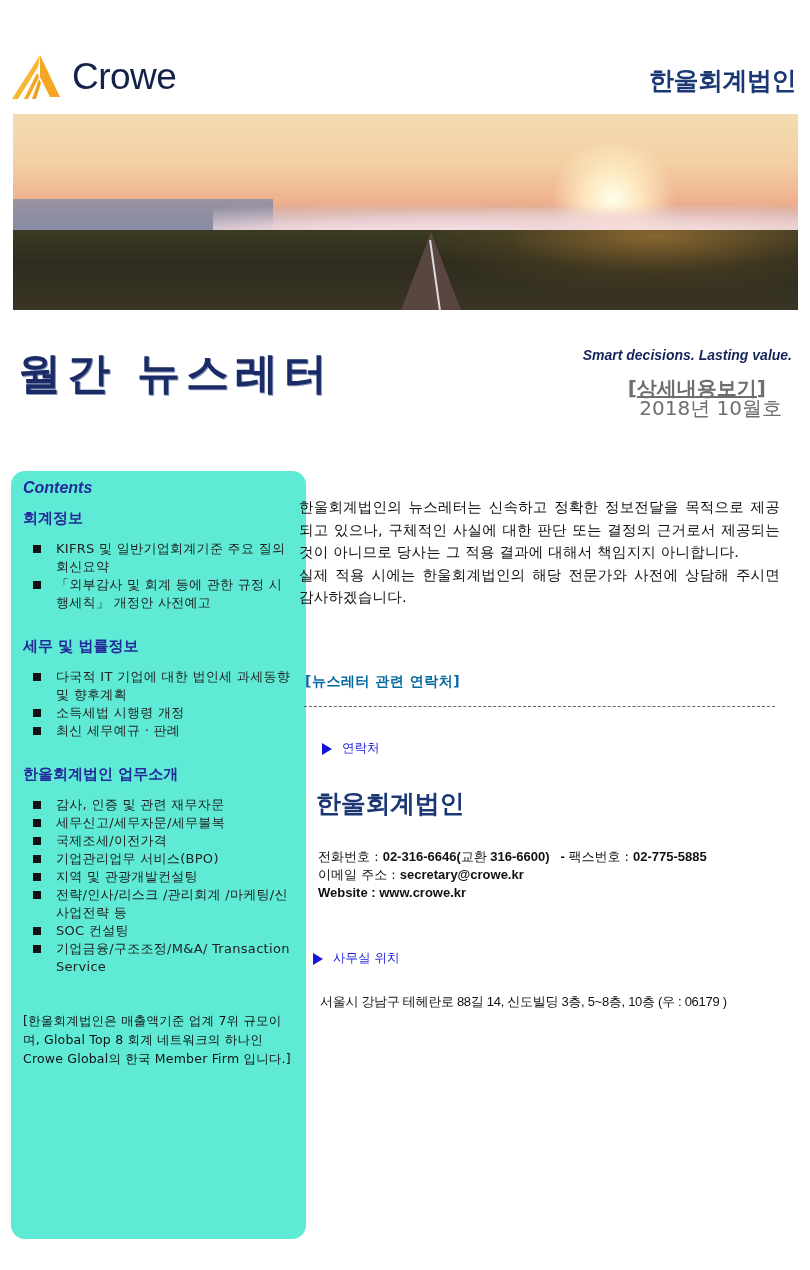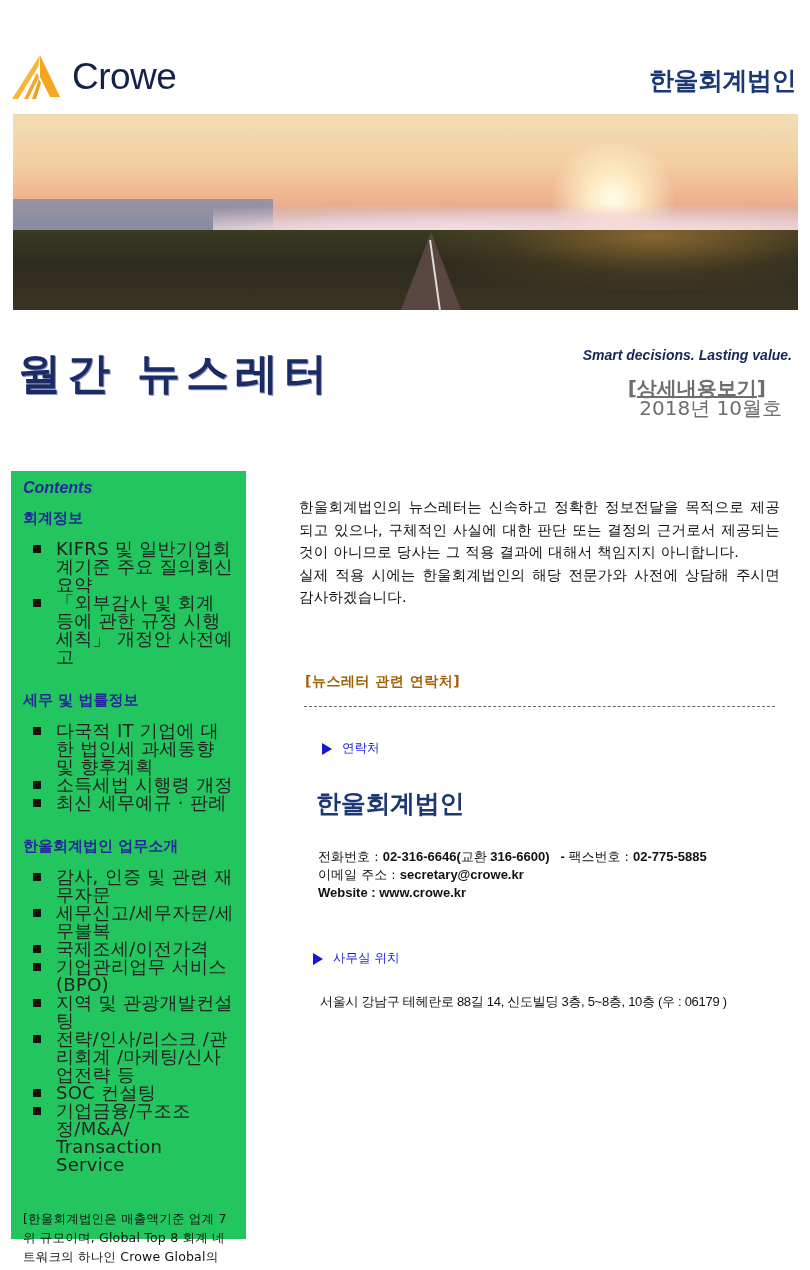--- a/index.html
+++ b/index.html
@@ -32,33 +32,33 @@
 
   
   .title { position: absolute; left: 18px; top: 345px; font-size: 43px; font-weight: 900; color: #1b2b66; letter-spacing: 6px;
     text-shadow: 1px 1px 0 #8a94b8; font-family: "DejaVu Sans", sans-serif; }
   .tagline { position: absolute; right: 18px; top: 347px; font-family: "Liberation Sans", sans-serif; font-size: 14px; font-style: italic; font-weight: bold; color: #15245a; }
   .detail-link { position: absolute; right: 44px; top: 375px; font-size: 20px; font-weight: bold; color: #6e6e6e; text-decoration: none; }
   .detail-link .u { text-decoration: underline; }
   .issue { position: absolute; right: 28px; top: 395px; font-size: 20px; font-weight: normal; color: #6e6e6e; }
 
   
-  .sidebar { position: absolute; left: 11px; top: 471px; width: 235px; height: 768px; background: #22c55e; padding: 8px 12px 0 12px; }
+  .sidebar { position: absolute; left: 11px; top: 471px; width: 295px; height: 768px; background: #5eead4; padding: 8px 12px 0 12px; border-radius: 14px; }
   .contents-label { font-family: "Liberation Sans", sans-serif; font-size: 16px; font-style: italic; font-weight: bold; color: #23289a; margin-top: 0; }
   .sec-title { font-size: 15px; font-weight: bold; color: #23289a; margin-top: 25px; margin-bottom: 12px; }
   .sec-title.first { margin-top: 12px; }
   .sec-list { list-style: none; padding-left: 10px; }
-  .sec-list li { position: relative; padding-left: 23px; font-size: 18px; line-height: 18px; color: #222; letter-spacing: 0.3px; }
+  .sec-list li { position: relative; padding-left: 23px; font-size: 13px; line-height: 18px; color: #222; letter-spacing: 0.3px; }
   .sec-list li .bullet { position: absolute; left: 0; top: 5px; width: 8px; height: 8px; background: #111; }
   .note { font-size: 12.5px; line-height: 19px; color: #111; margin-top: 35px; letter-spacing: 0.2px; }
 
   
   .intro { position: absolute; left: 299px; top: 496px; width: 481px; font-size: 14.5px; line-height: 22.5px; color: #111; text-align: justify; letter-spacing: 0.2px; }
   .intro p { margin: 0; }
-  .contact-head { position: absolute; left: 305px; top: 673px; font-size: 14px; font-weight: bold; color: #a16207; letter-spacing: 0.5px; }
+  .contact-head { position: absolute; left: 305px; top: 673px; font-size: 14px; font-weight: bold; color: #0369a1; letter-spacing: 0.5px; }
   .dash-rule { position: absolute; left: 304px; top: 706px; width: 471px; height: 0; border-top: 1px dashed #666; }
   .sub-head { position: absolute; font-size: 12.5px; color: #1a1ae0; display: flex; align-items: center; }
   .sub-head .tri { width: 0; height: 0; border-top: 6px solid transparent; border-bottom: 6px solid transparent; border-left: 10px solid #1515d8; margin-right: 10px; }
   .sub-head.contact { left: 306px; top: 740px; padding-left: 16px; }
   .sub-head.office { left: 313px; top: 950px; justify-content: flex-end; }
   .firm-name-main { position: absolute; left: 316px; top: 787px; font-size: 25px; font-weight: bold; color: #1b3874; letter-spacing: -0.3px; }
   .contact-lines { position: absolute; left: 318px; top: 848px; font-size: 13px; line-height: 18px; color: #111; }
   .contact-lines b { font-family: "Liberation Sans", sans-serif; font-weight: bold; }
   .address { position: absolute; left: 320px; top: 993px; font-size: 13px; color: #111; letter-spacing: -0.3px; font-family: "Liberation Sans", sans-serif; }
 </style>

